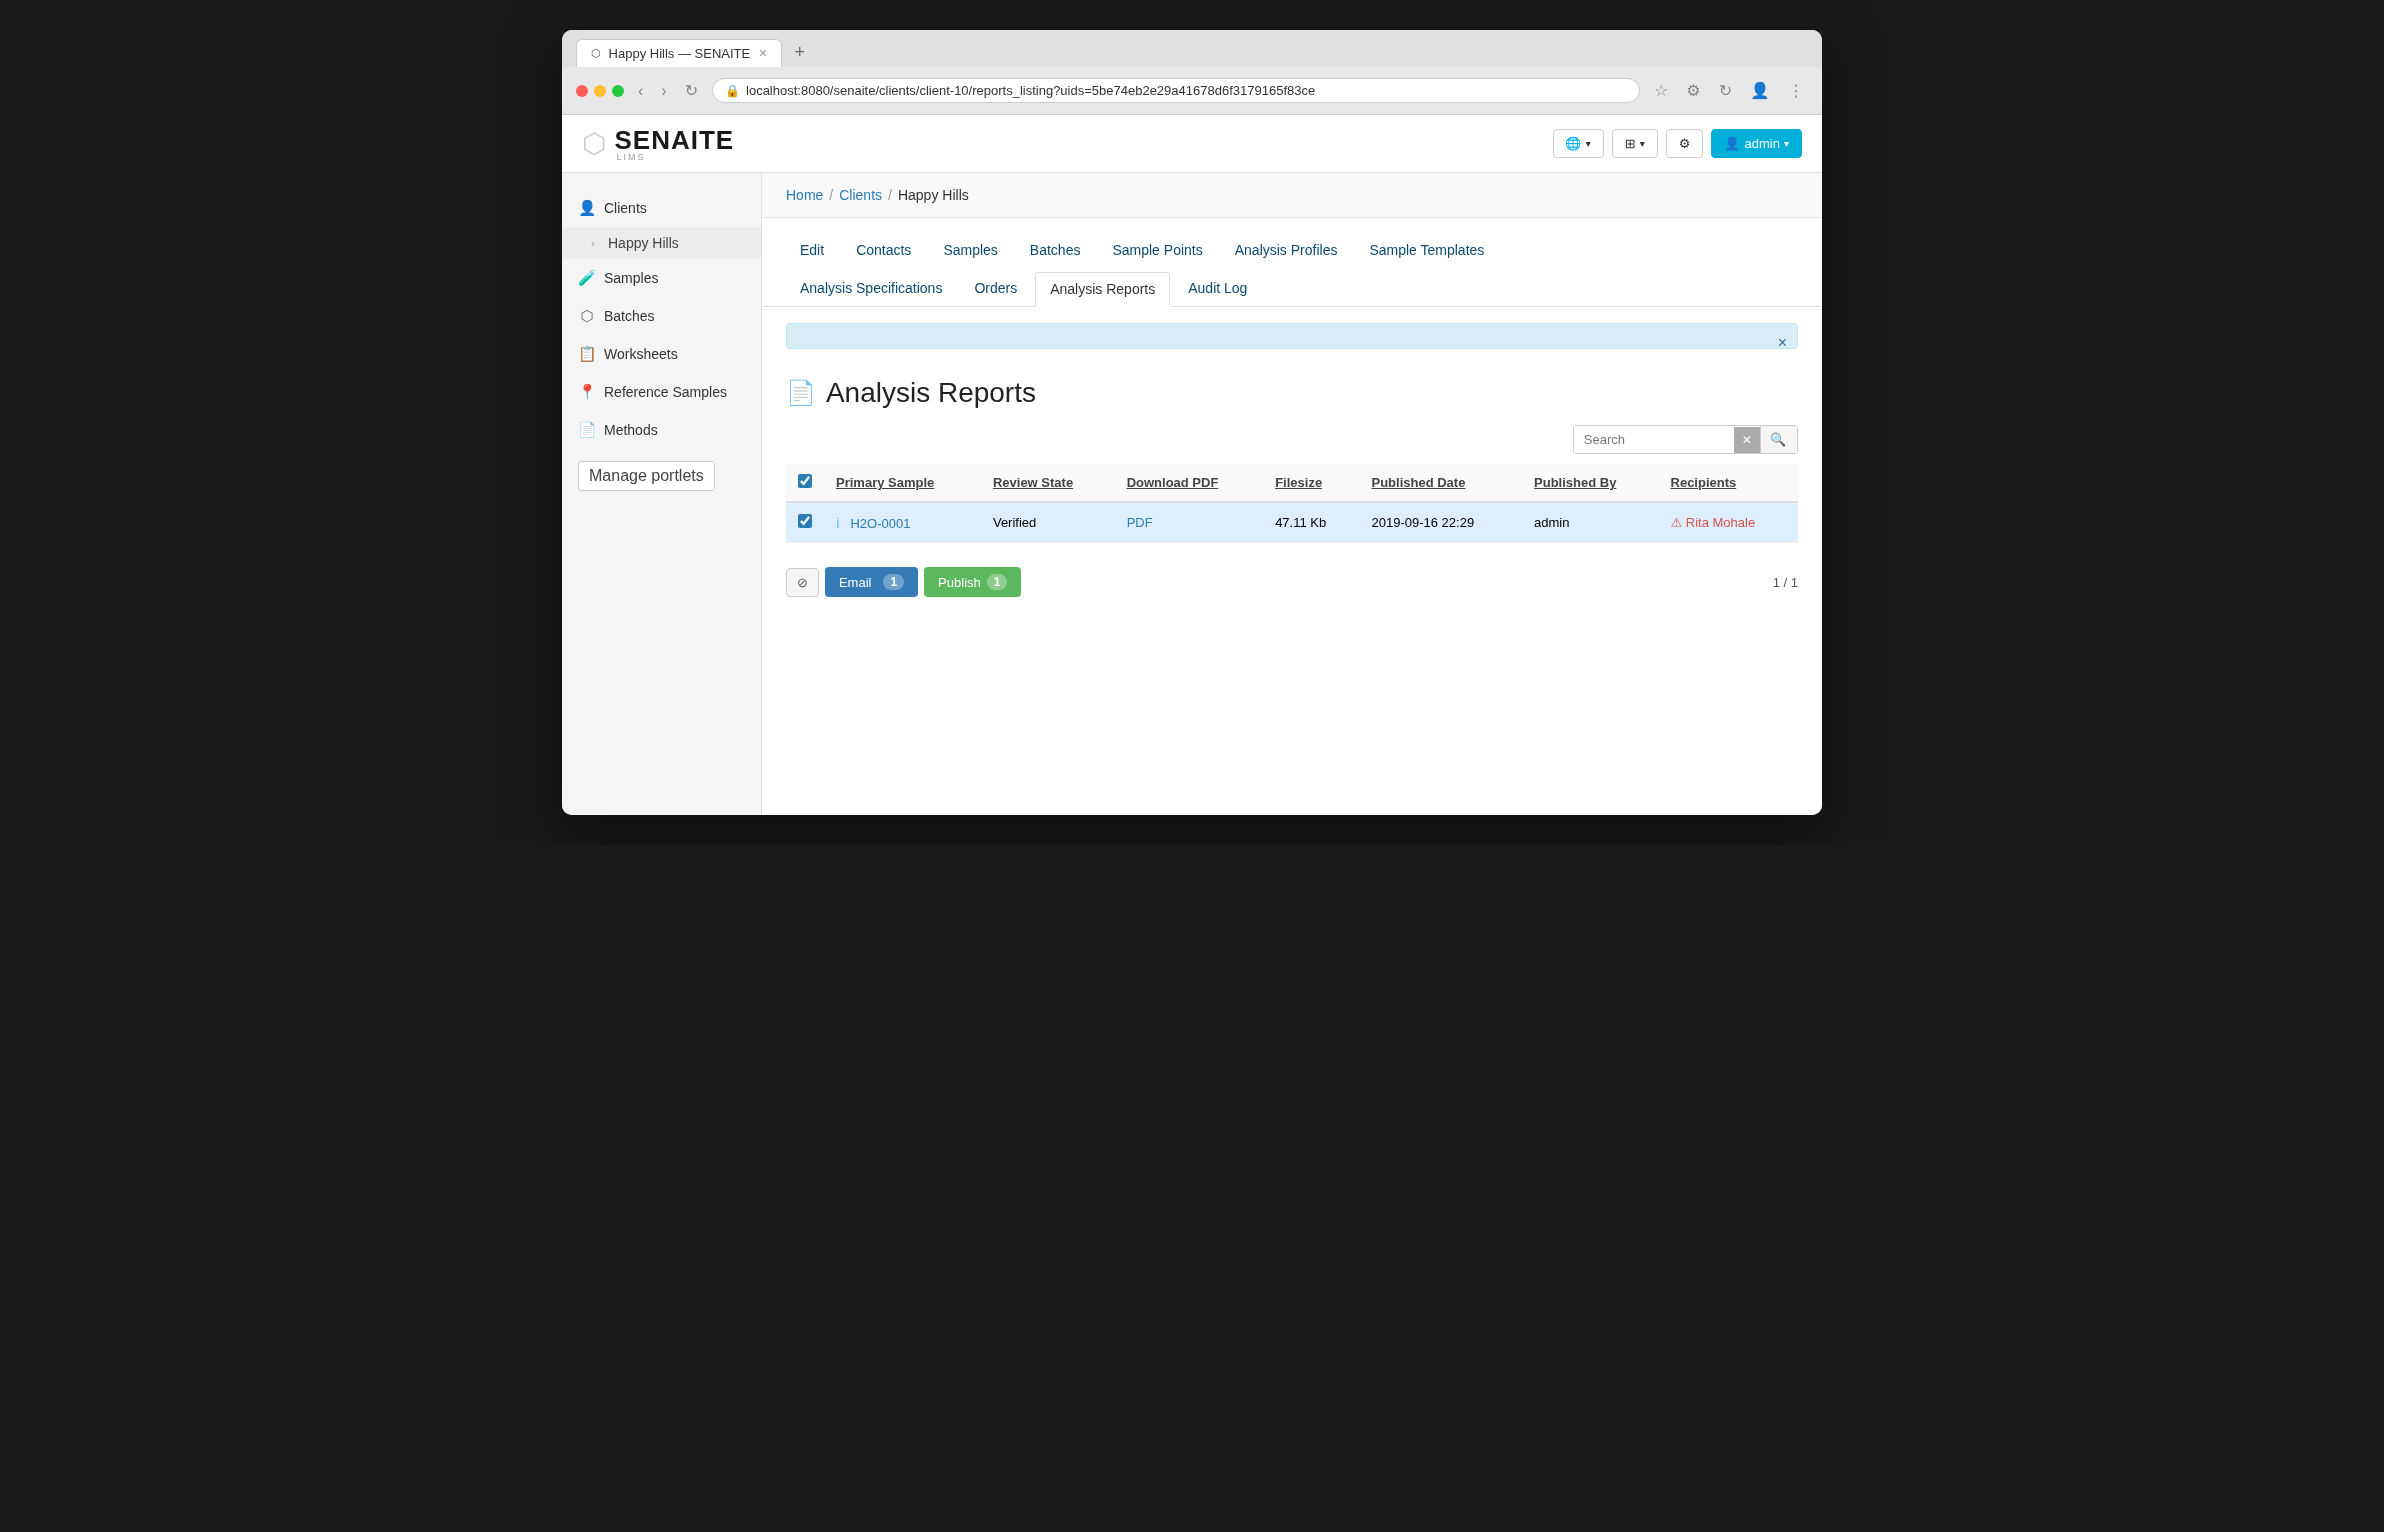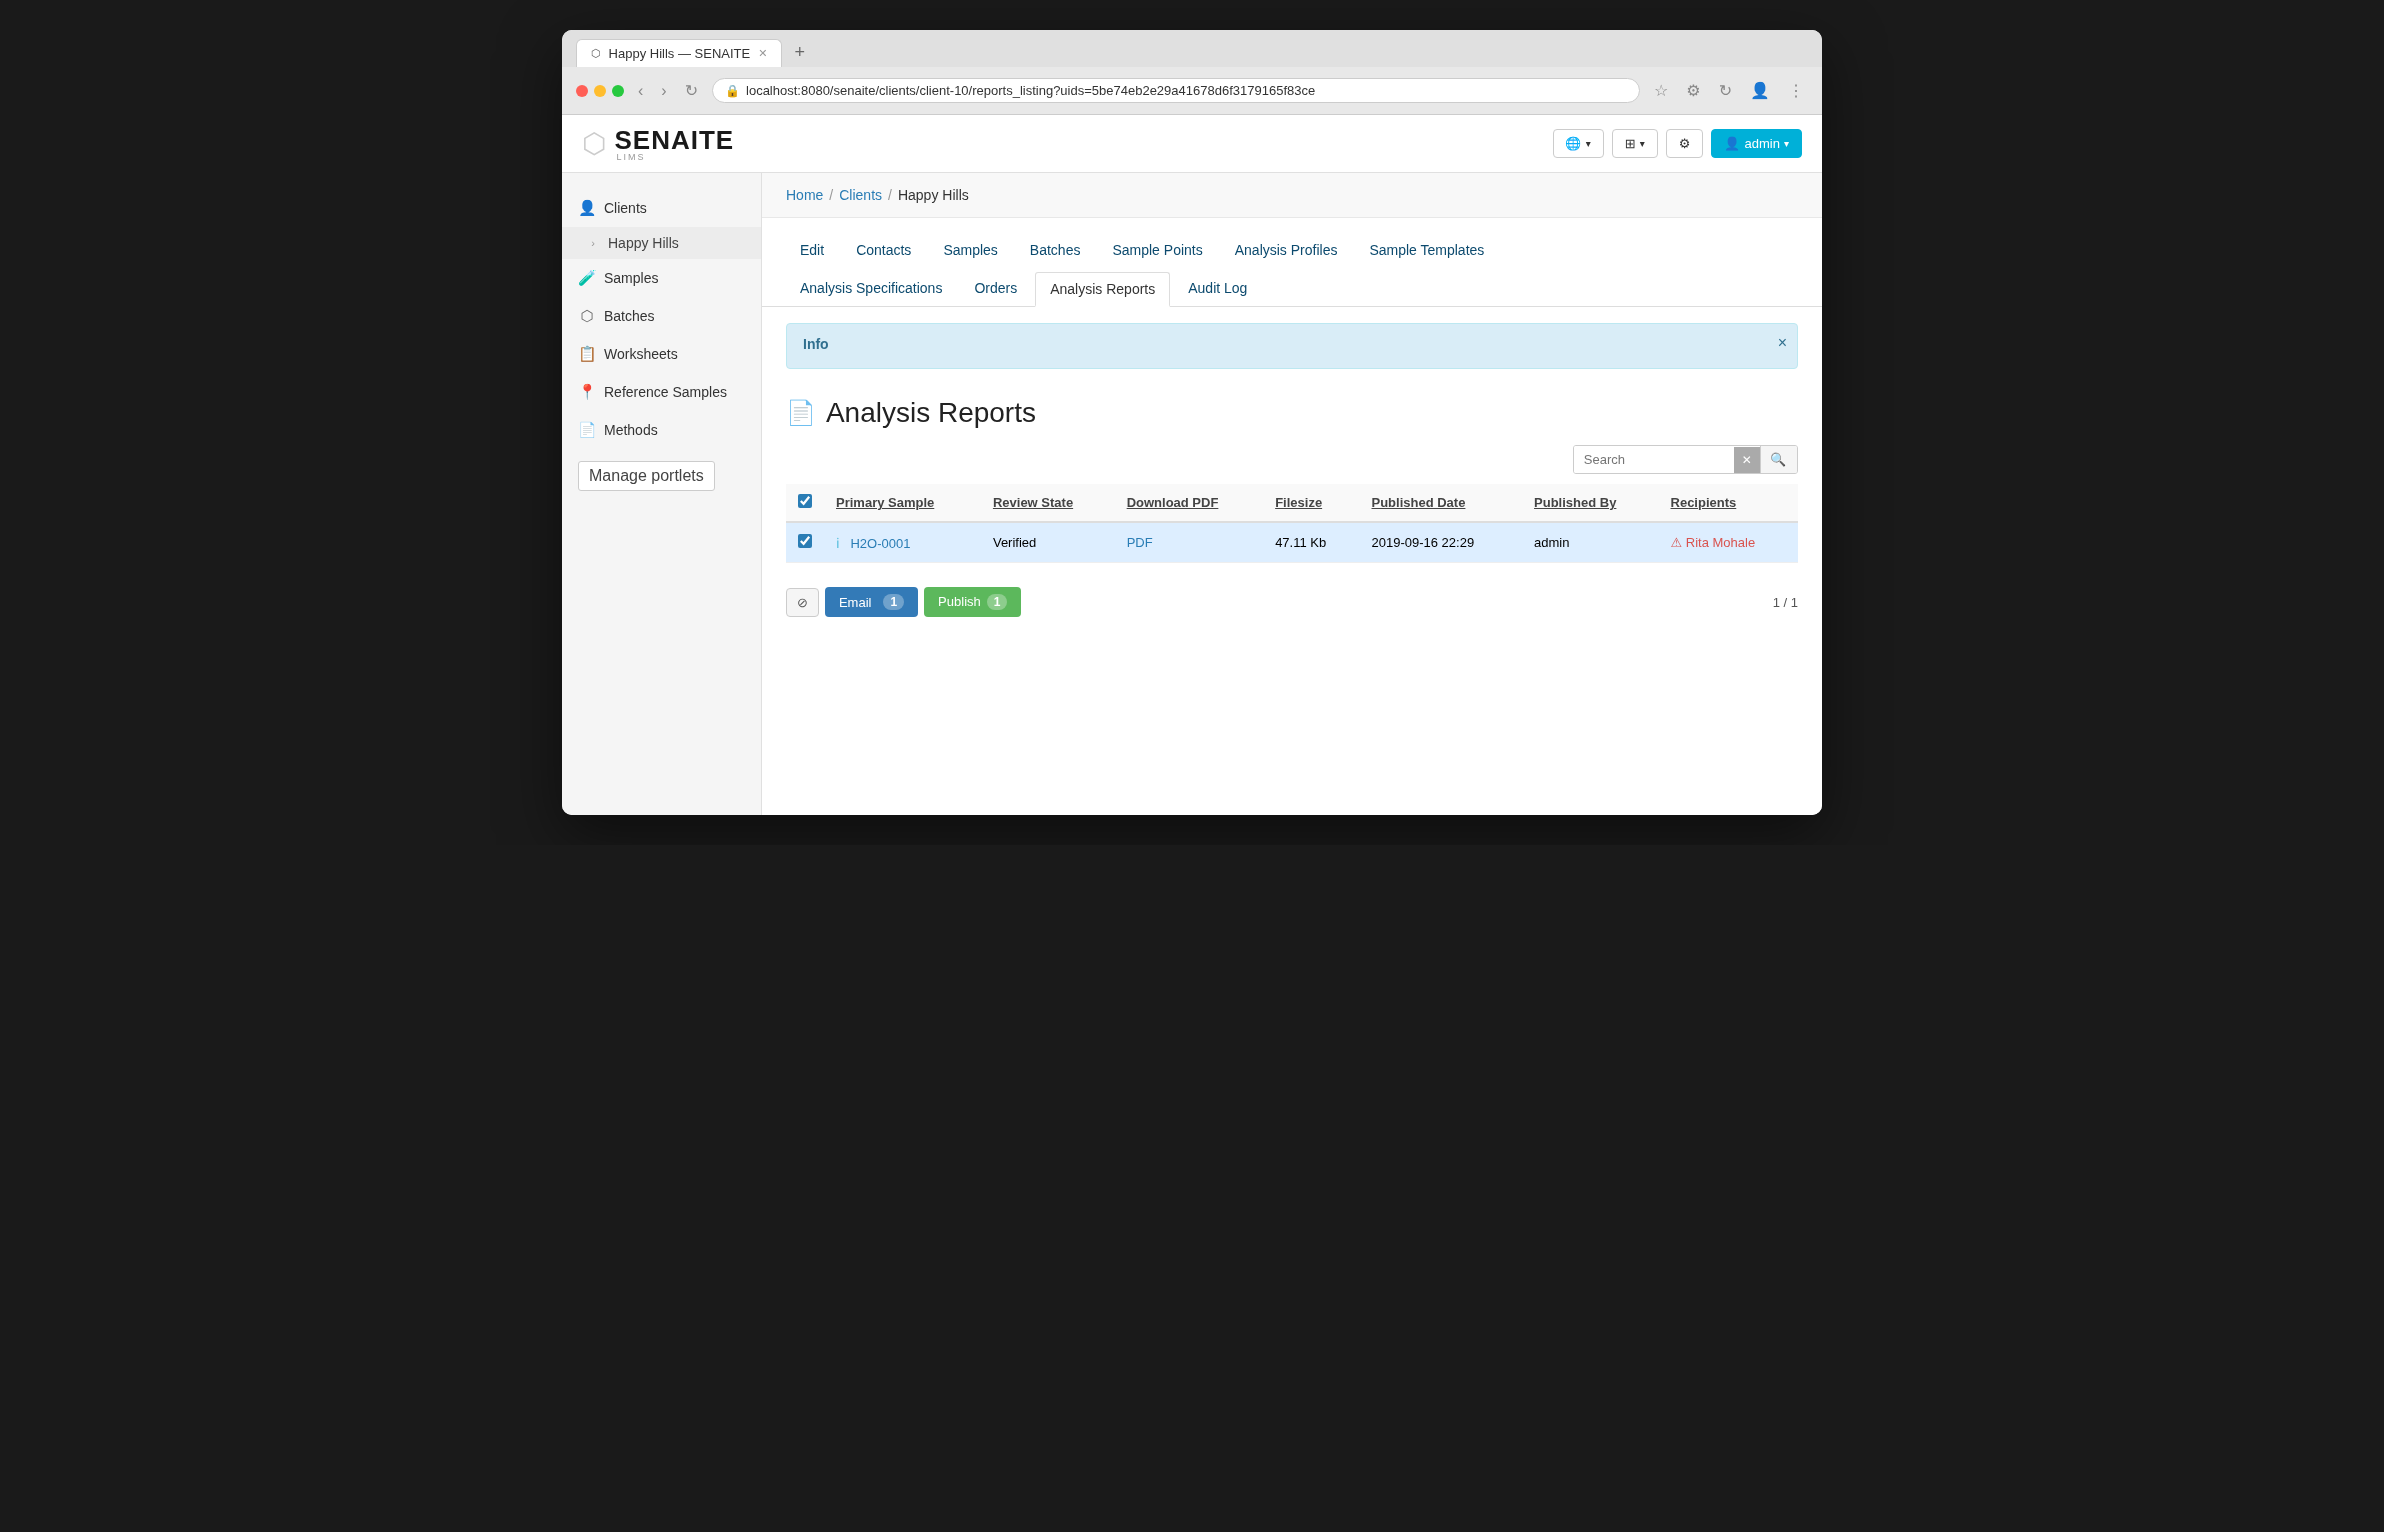--- a/index.html
+++ b/index.html
@@ -334,21 +334,21 @@
     }
     .publish-btn {
       background: #5cb85c;
       color: #fff;
       border: none;
       border-radius: 4px;
       padding: 7px 14px;
       cursor: pointer;
       font-size: 13px;
       display: flex;
-      align-items: flex-start;
+      align-items: center;
       gap: 6px;
     }
     .badge {
       background: rgba(255,255,255,0.3);
       border-radius: 10px;
       padding: 1px 7px;
       font-size: 12px;
       font-weight: 700;
     }
     .pagination { font-size: 13px; color: #555; }
@@ -473,21 +473,20 @@
           </div>
           <div class="tabs-row tabs-row-2">
             <a class="tab-link">Analysis Specifications</a>
             <a class="tab-link">Orders</a>
             <a class="tab-link active">Analysis Reports</a>
             <a class="tab-link">Audit Log</a>
           </div>
         </div>
 
         <div class="info-box">
-          <div class="info-title">Info</div>
           <button class="close-btn">×</button>
         </div>
 
         <div class="page-title-row">
           <span class="page-title-icon">📄</span>
           <h1 class="page-title">Analysis Reports</h1>
         </div>
 
         <div class="search-bar-row">
           <div class="search-input-wrap">

